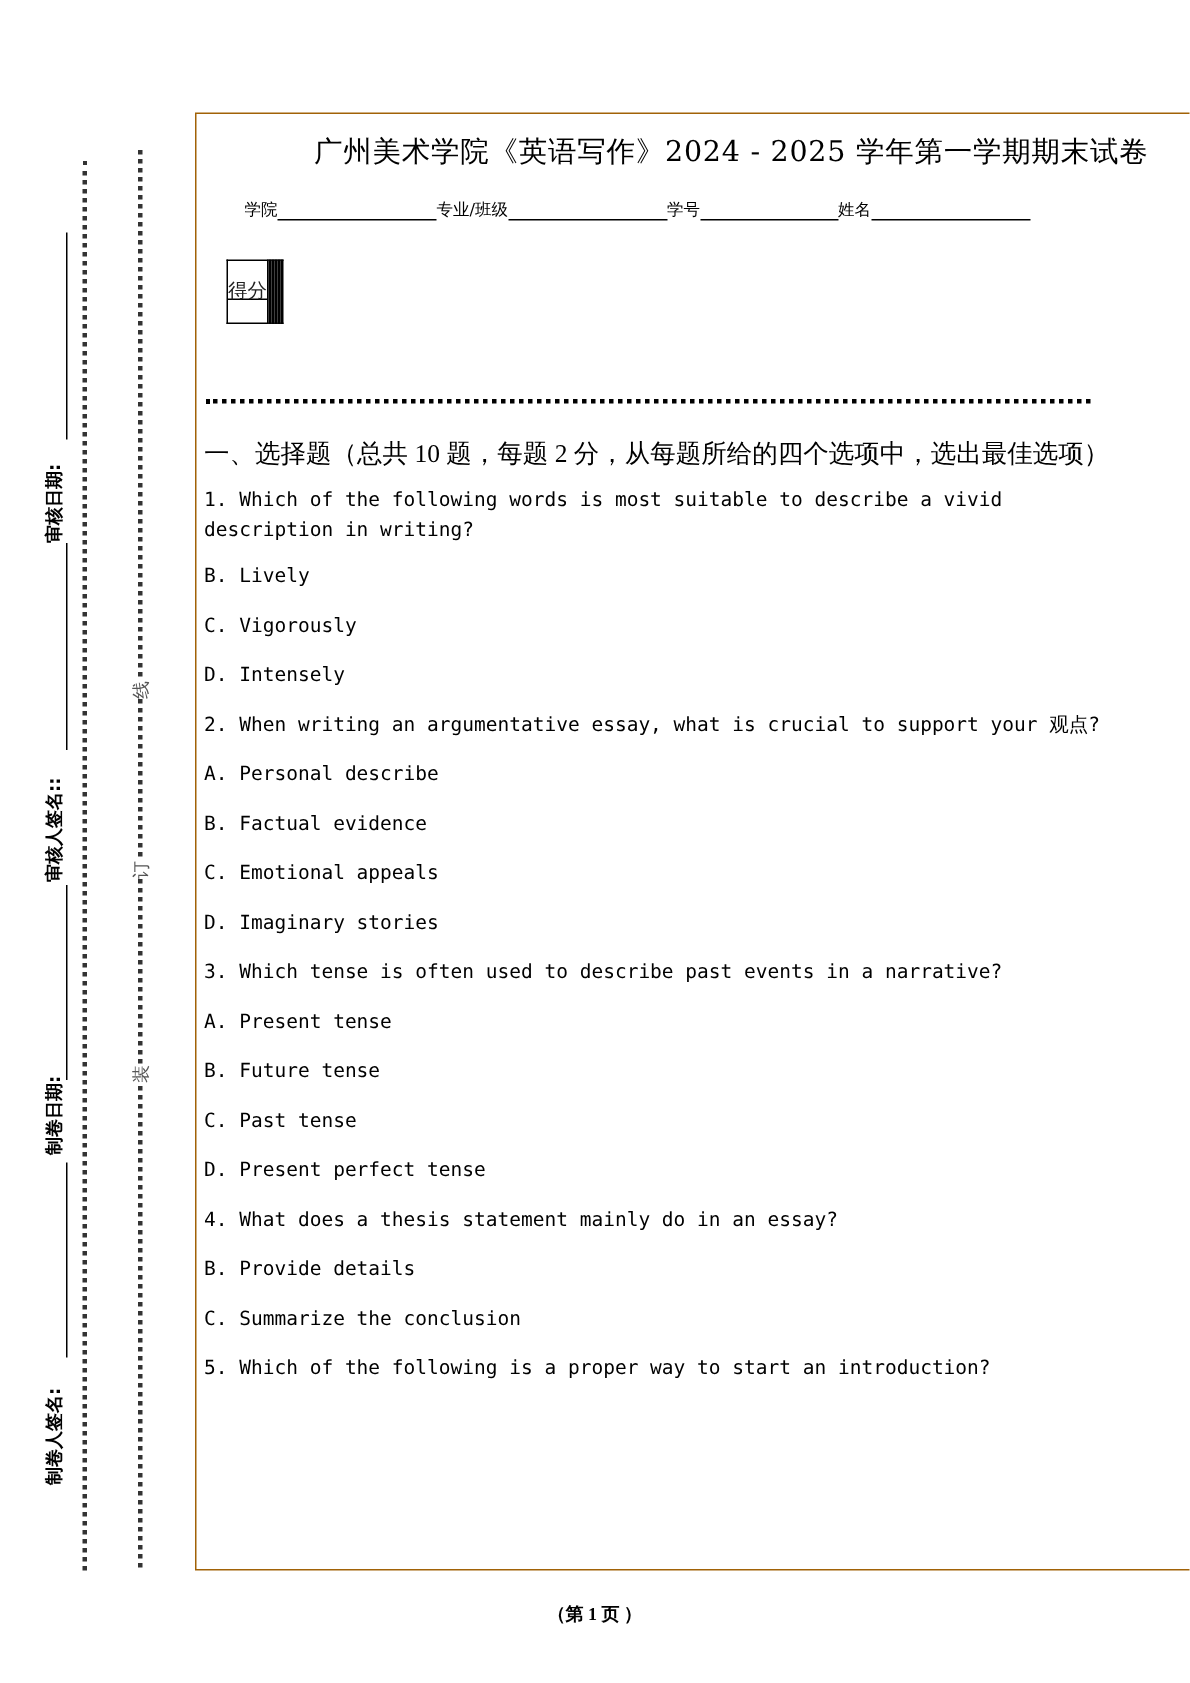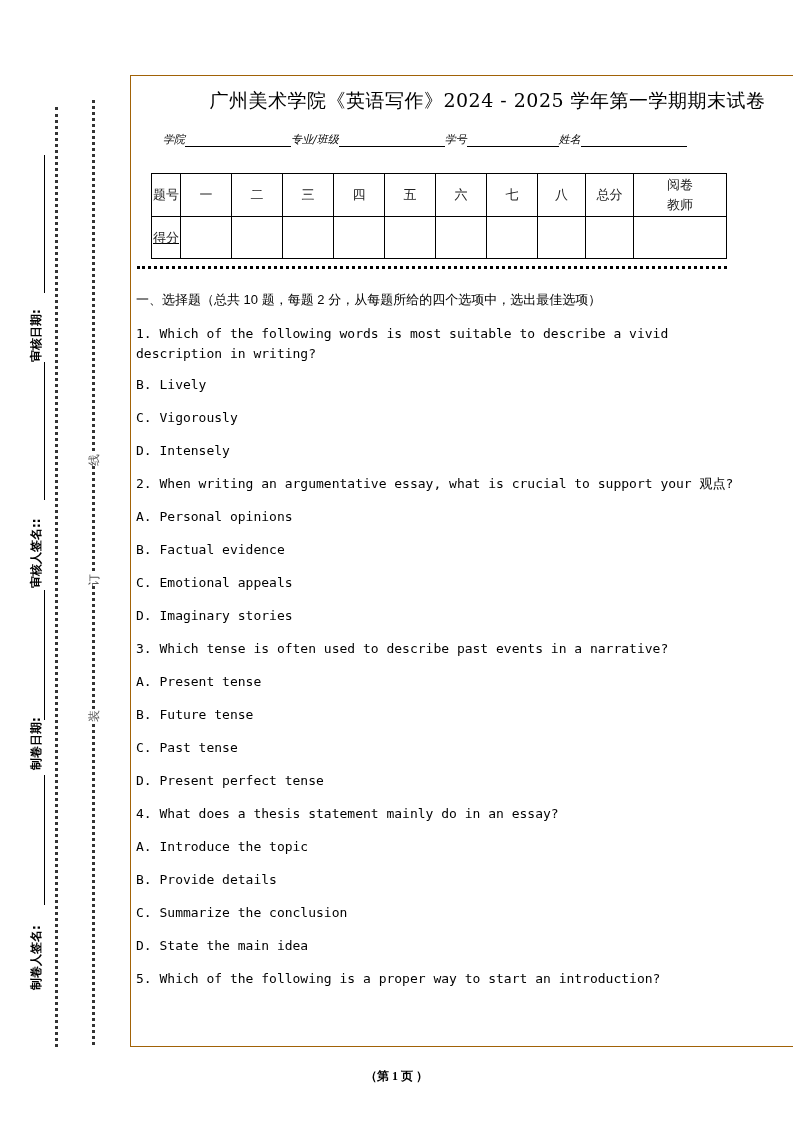--- a/index.html
+++ b/index.html
@@ -1,26 +1,26 @@
 <!DOCTYPE html>
 <html><head>
 <meta charset="utf-8">
 <style>
   html,body{margin:0;padding:0;background:#fff;}
   body{width:793px;height:1122px;position:relative;overflow:hidden;font-family:"DejaVu Serif",serif;color:#000;}
   .frame{position:absolute;left:130px;top:75px;width:715px;height:972px;border:1px solid #a16207;box-sizing:border-box;}
   .title{position:absolute;left:0;top:12px;width:100%;text-align:center;font-size:19px;letter-spacing:0.5px;font-family:"DejaVu Serif",serif;}
-  .info{position:absolute;left:32px;top:56px;font-size:11px;display:flex;align-items:flex-end;font-style:italic;}
+  .info{position:absolute;left:32px;top:56px;font-size:11px;display:flex;align-items:flex-end;}
   .info .lab{white-space:nowrap;}
   .info .ln{display:inline-block;border-bottom:1px solid #000;height:12px;}
   table.score{position:absolute;left:20px;top:97px;border-collapse:collapse;font-size:13px;}
   table.score td{border:1px solid #000;text-align:center;vertical-align:middle;padding:0;color:#222;}
   .dotsep{position:absolute;left:6px;top:190px;width:590px;border-top:3px dotted #000;}
   .content{position:absolute;left:5px;top:215px;width:606px;font-family:"DejaVu Sans Mono",monospace;font-size:13px;}
-  .heading{font-family:Liberation Sans, sans-serif;font-size:13px;height:33px;}
+  .heading{font-family:Liberation Serif, serif;font-size:17px;height:33px;}
   .line{height:33px;line-height:18px;}
   .q1{height:52px;line-height:20px;}
   .vdot{position:absolute;border-left:3px dotted #333;}
   .vlabel{position:absolute;transform:rotate(-90deg);transform-origin:left top;white-space:nowrap;font-family:"DejaVu Sans",sans-serif;font-weight:bold;font-size:12px;}
   .vline{position:absolute;left:44px;border-left:1px solid #000;width:0;}
   .binding{position:absolute;transform:rotate(-90deg);transform-origin:left top;font-size:12px;color:#555;background:#fff;}
   .footer{position:absolute;left:0;width:793px;top:1068px;text-align:center;font-size:12px;font-weight:bold;font-family:Liberation Serif, serif;}
 </style>
 </head>
 <body>
@@ -50,33 +50,20 @@
     <span class="lab">专业/班级</span>
     <span class="ln" style="width:106px;"></span>
     <span class="lab">学号</span>
     <span class="ln" style="width:92px;"></span>
     <span class="lab">姓名</span>
     <span class="ln" style="width:106px;"></span>
   </div>
 
   <table class="score">
     <tbody>
-        <tr style="height:43px;">
-      <td style="width:28px;line-height:20px;">题号</td>
-      <td style="width:50px;">一</td>
-      <td style="width:50px;">二</td>
-      <td style="width:50px;">三</td>
-      <td style="width:50px;">四</td>
-      <td style="width:50px;">五</td>
-      <td style="width:50px;">六</td>
-      <td style="width:50px;">七</td>
-      <td style="width:47px;">八</td>
-      <td style="width:47px;">总分</td>
-      <td style="width:93px;line-height:20px;padding:0 28px;box-sizing:border-box;">阅卷教师</td>
-    </tr>
     <tr style="height:42px;text-decoration:underline;">
       <td style="line-height:20px;">得分</td>
       <td></td>
       <td></td>
       <td></td>
       <td></td>
       <td></td>
       <td></td>
       <td></td>
       <td></td>
@@ -90,34 +77,32 @@
 
   <div class="content">
     <div class="heading">一、选择题（总共 10 题，每题 2 分，从每题所给的四个选项中，选出最佳选项）</div>
 
     <div class="line q1">1. Which of the following words is most suitable to describe a vivid description in writing?</div>
     <div class="line">B. Lively</div>
     <div class="line">C. Vigorously</div>
     <div class="line">D. Intensely</div>
 
     <div class="line">2. When writing an argumentative essay, what is crucial to support your 观点?</div>
-    <div class="line">A. Personal opinions</div>
+    <div class="line">A. Personal describe</div>
     <div class="line">B. Factual evidence</div>
     <div class="line">C. Emotional appeals</div>
     <div class="line">D. Imaginary stories</div>
 
     <div class="line">3. Which tense is often used to describe past events in a narrative?</div>
     <div class="line">A. Present tense</div>
     <div class="line">B. Future tense</div>
     <div class="line">C. Past tense</div>
     <div class="line">D. Present perfect tense</div>
 
     <div class="line">4. What does a thesis statement mainly do in an essay?</div>
-    <div class="line">A. Introduce the topic</div>
     <div class="line">B. Provide details</div>
     <div class="line">C. Summarize the conclusion</div>
-    <div class="line">D. State the main idea</div>
 
     <div class="line">5. Which of the following is a proper way to start an introduction?</div>
   </div>
 </div>
 
 <div class="footer">（第 1 页 ）</div>
 
 </body></html>

